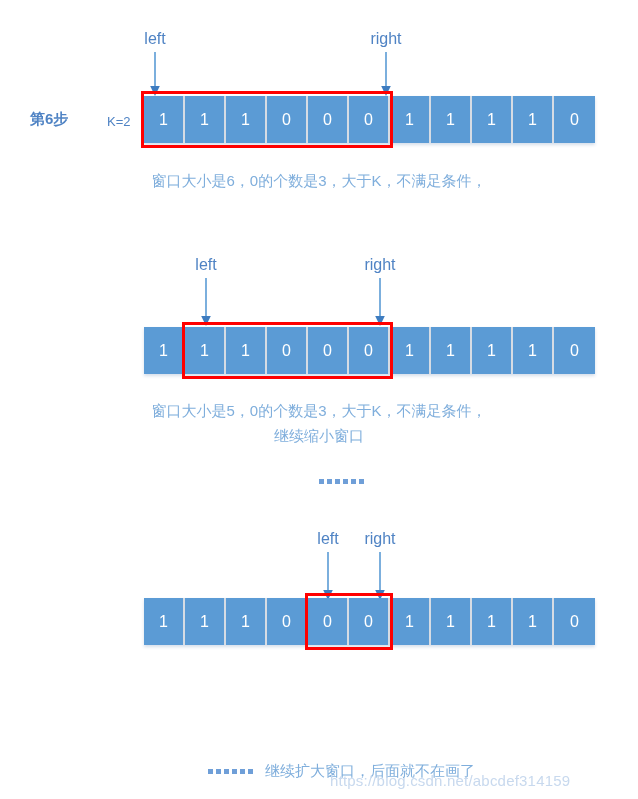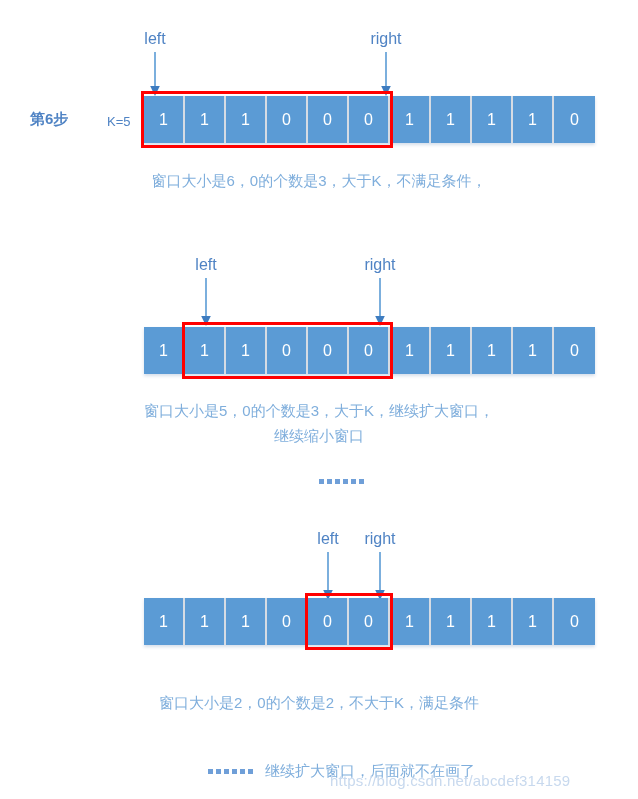--- a/index.html
+++ b/index.html
@@ -130,21 +130,21 @@
     letter-spacing: 0.2px;
   }
 </style>
 </head>
 <body>
 
 <div class="stage">
 
   <div class="abs step-label" style="left:30px; top:110px;">第6步</div>
 
-  <div class="abs k-label" style="left:107px; top:114px;">K=5</div>
+  <div class="abs k-label" style="left:107px; top:114px;">K=2</div>
 
   <div class="pointer" style="left:135px; top:32px;">
     <span class="ptr-text">left</span>
     <svg width="14" height="52" viewBox="0 0 14 52">
       <line x1="7" y1="6" x2="7" y2="42" stroke="#5B9BD5" stroke-width="1.6"></line>
       <polygon points="7,50 2.2,40 11.8,40" fill="#3E7CC0"></polygon>
     </svg>
   </div>
 
   <div class="pointer" style="left:366px; top:32px;">
@@ -199,21 +199,21 @@
       <div class="cell">0</div>
       <div class="cell">1</div>
       <div class="cell">1</div>
       <div class="cell">1</div>
       <div class="cell">1</div>
       <div class="cell">0</div>
     </div>
   <div class="window-box" id="win-1" style="left: 182px; top: 322px; width: 211px; height: 57px;"></div>
 
   <div class="caption" style="left:138px; top:398px; width:362px;">
-    <span class="caption-line">窗口大小是5，0的个数是3，大于K，继续扩大窗口，</span>
+    <span class="caption-line">窗口大小是5，0的个数是3，大于K，不满足条件，</span>
     <span class="caption-line">继续缩小窗口</span>
   </div>
 
   <div class="dots" style="left:319px; top:479px;">
     <i></i>
     <i></i>
     <i></i>
     <i></i>
     <i></i>
     <i></i>
@@ -243,23 +243,20 @@
       <div class="cell">0</div>
       <div class="cell">0</div>
       <div class="cell">1</div>
       <div class="cell">1</div>
       <div class="cell">1</div>
       <div class="cell">1</div>
       <div class="cell">0</div>
     </div>
   <div class="window-box" id="win-2" style="left: 305px; top: 593px; width: 88px; height: 57px;"></div>
 
-  <div class="caption" style="left:138px; top:690px; width:362px;">
-    <span class="caption-line">窗口大小是2，0的个数是2，不大于K，满足条件</span>
-  </div>
 
   <div class="bottom-note" style="left:208px; top:762px;">
     <span class="dots" style="position:relative; left:0; top:0;">
       <i></i>
       <i></i>
       <i></i>
       <i></i>
       <i></i>
       <i></i>
     </span>

